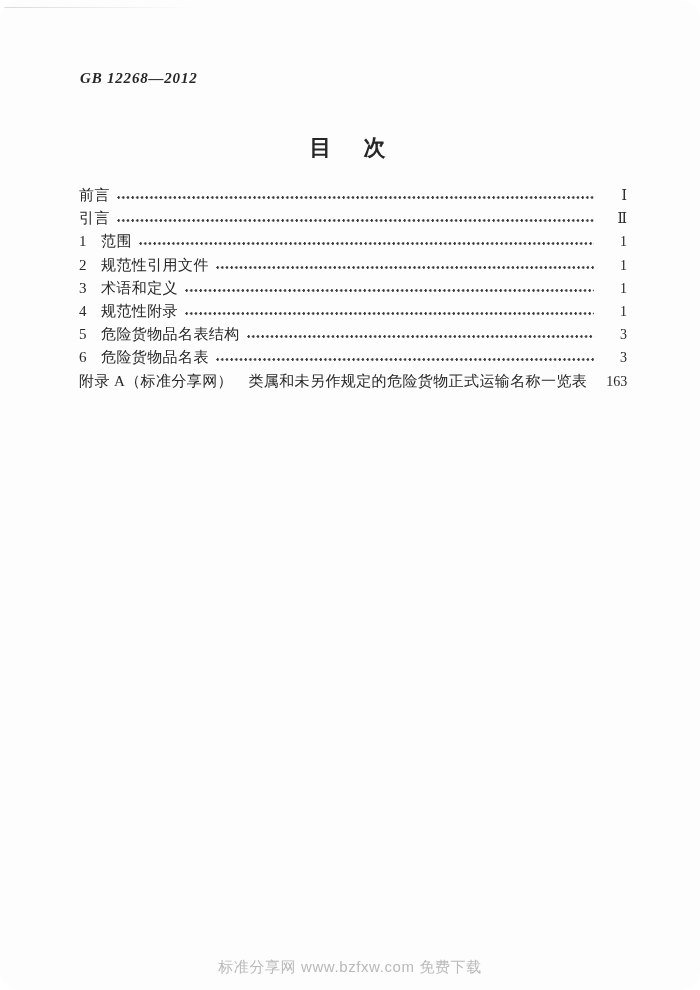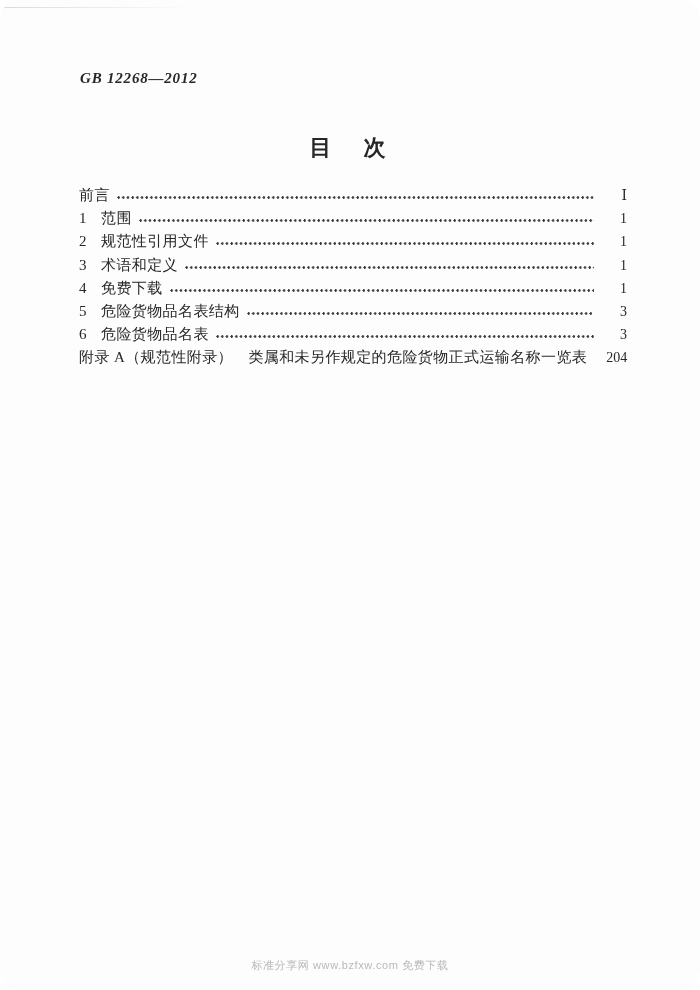--- a/index.html
+++ b/index.html
@@ -42,21 +42,21 @@
     background-size:4.7px 3px;
     background-repeat:repeat-x;
     background-position:left bottom;
     transform:translateY(-1px);
   }
   .toc-page{flex:none;min-width:28px;text-align:right;font-size:14px;}
   .doc-footer{
     position:absolute;left:0;right:0;top:958px;
     text-align:center;
     font-family:"Liberation Sans","DejaVu Sans",sans-serif;
-    font-size:11px;color:#b9b9b9;letter-spacing:0.6px;
+    font-size:15px;color:#b9b9b9;letter-spacing:0.6px;
   }
 </style>
 </head>
 <body>
 
 <div class="page">
 
   <div class="scan-line"></div>
 
   <div class="doc-header">GB 12268—2012</div>
@@ -64,20 +64,26 @@
   <div class="doc-title">目　次</div>
 
   <div class="toc" id="toc-list">
     <div class="toc-row">
 
       <span class="toc-label">前言</span>
       <span class="toc-leader"></span>
       <span class="toc-page">Ⅰ</span>
     </div>
 
+    <div class="toc-row">
+
+      <span class="toc-label">引言</span>
+      <span class="toc-leader"></span>
+      <span class="toc-page">Ⅱ</span>
+    </div>
 
     <div class="toc-row">
       <span class="toc-num">1</span>
       <span class="toc-label">范围</span>
       <span class="toc-leader"></span>
       <span class="toc-page">1</span>
     </div>
 
     <div class="toc-row">
       <span class="toc-num">2</span>
@@ -88,44 +94,44 @@
 
     <div class="toc-row">
       <span class="toc-num">3</span>
       <span class="toc-label">术语和定义</span>
       <span class="toc-leader"></span>
       <span class="toc-page">1</span>
     </div>
 
     <div class="toc-row">
       <span class="toc-num">4</span>
-      <span class="toc-label">免费下载</span>
+      <span class="toc-label">规范性附录</span>
       <span class="toc-leader"></span>
       <span class="toc-page">1</span>
     </div>
 
     <div class="toc-row">
       <span class="toc-num">5</span>
       <span class="toc-label">危险货物品名表结构</span>
       <span class="toc-leader"></span>
       <span class="toc-page">3</span>
     </div>
 
     <div class="toc-row">
       <span class="toc-num">6</span>
       <span class="toc-label">危险货物品名表</span>
       <span class="toc-leader"></span>
       <span class="toc-page">3</span>
     </div>
 
     <div class="toc-row">
 
-      <span class="toc-label">附录 A（规范性附录）　类属和未另作规定的危险货物正式运输名称一览表</span>
+      <span class="toc-label">附录 A（标准分享网）　类属和未另作规定的危险货物正式运输名称一览表</span>
       <span class="toc-leader"></span>
-      <span class="toc-page">204</span>
+      <span class="toc-page">163</span>
     </div>
 
 
 
   </div>
 
   <div class="doc-footer">标准分享网 www.bzfxw.com 免费下载</div>
 
 </div>
 

